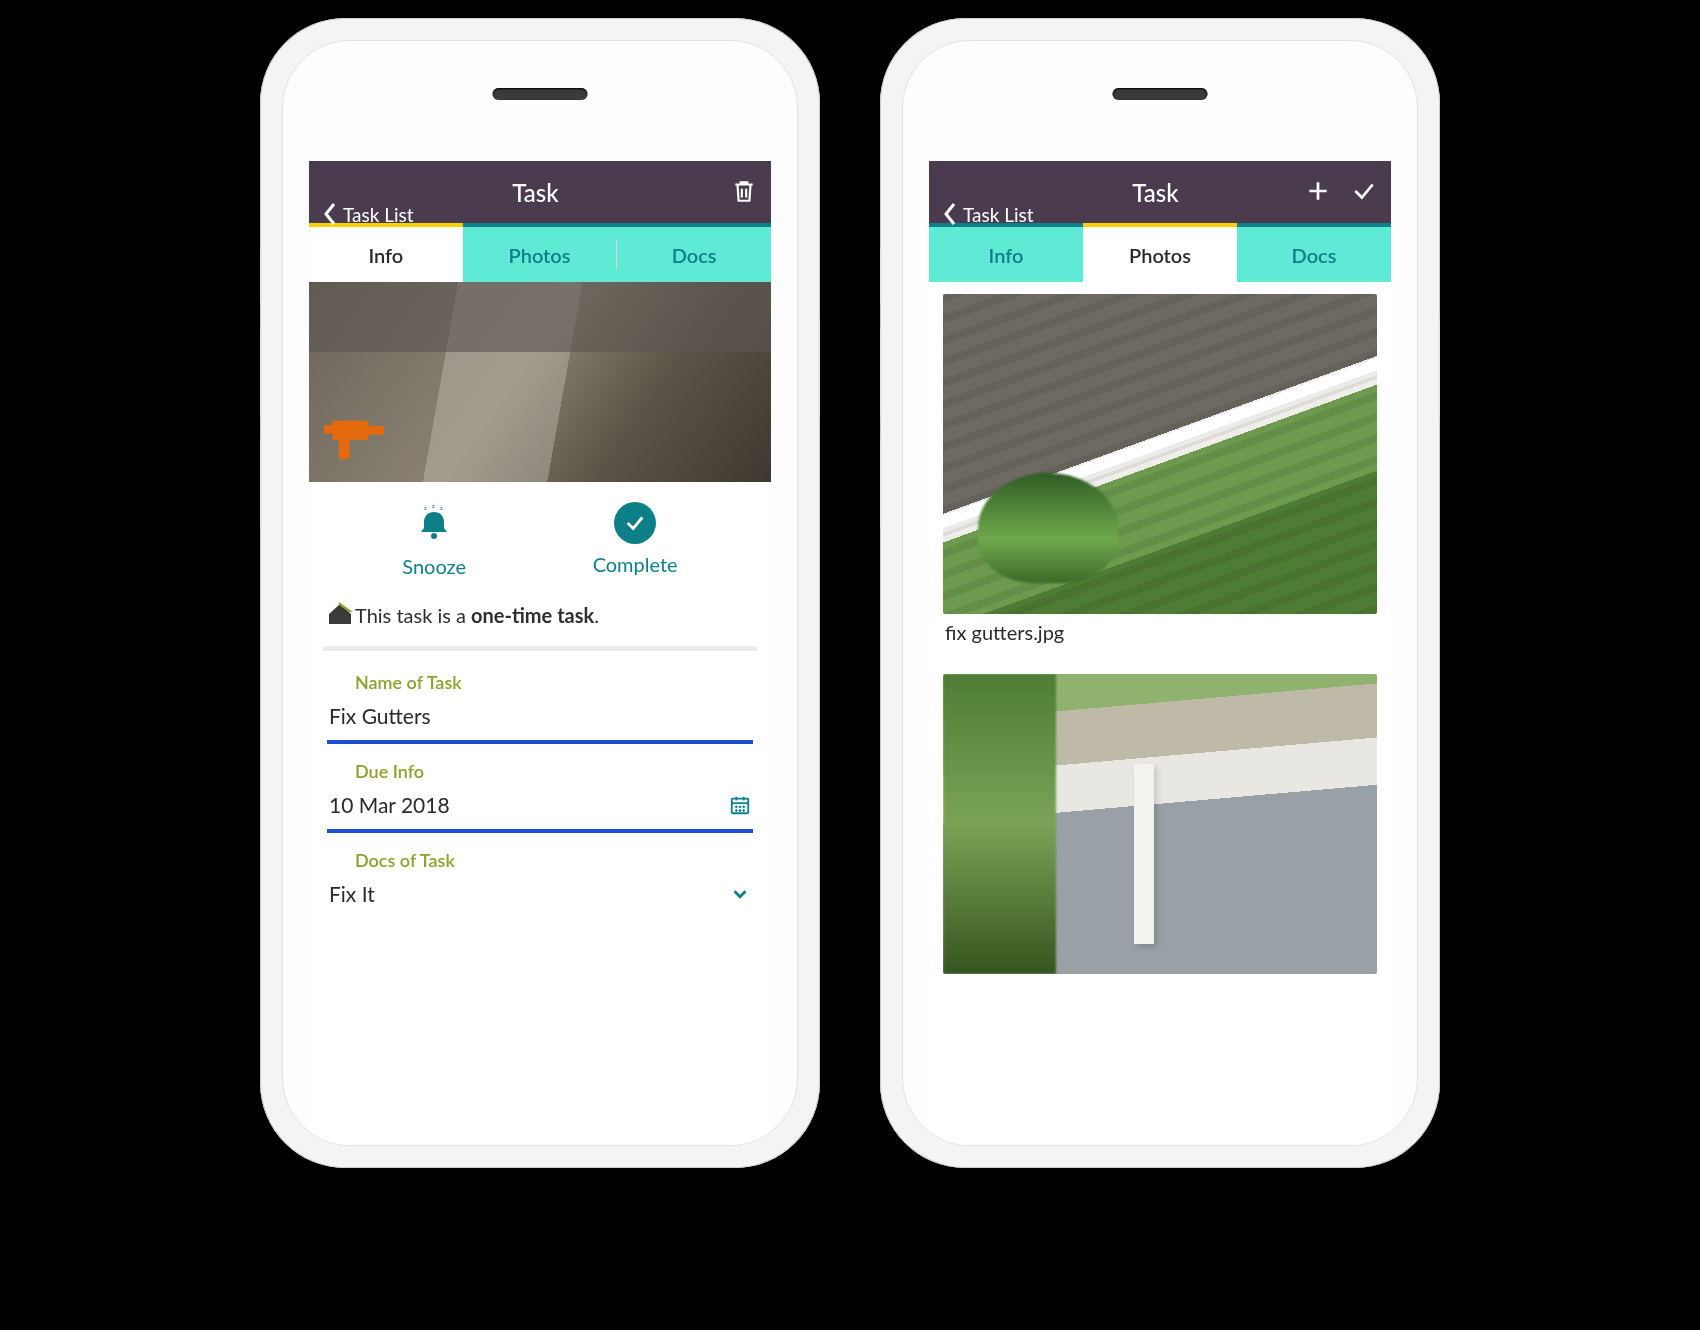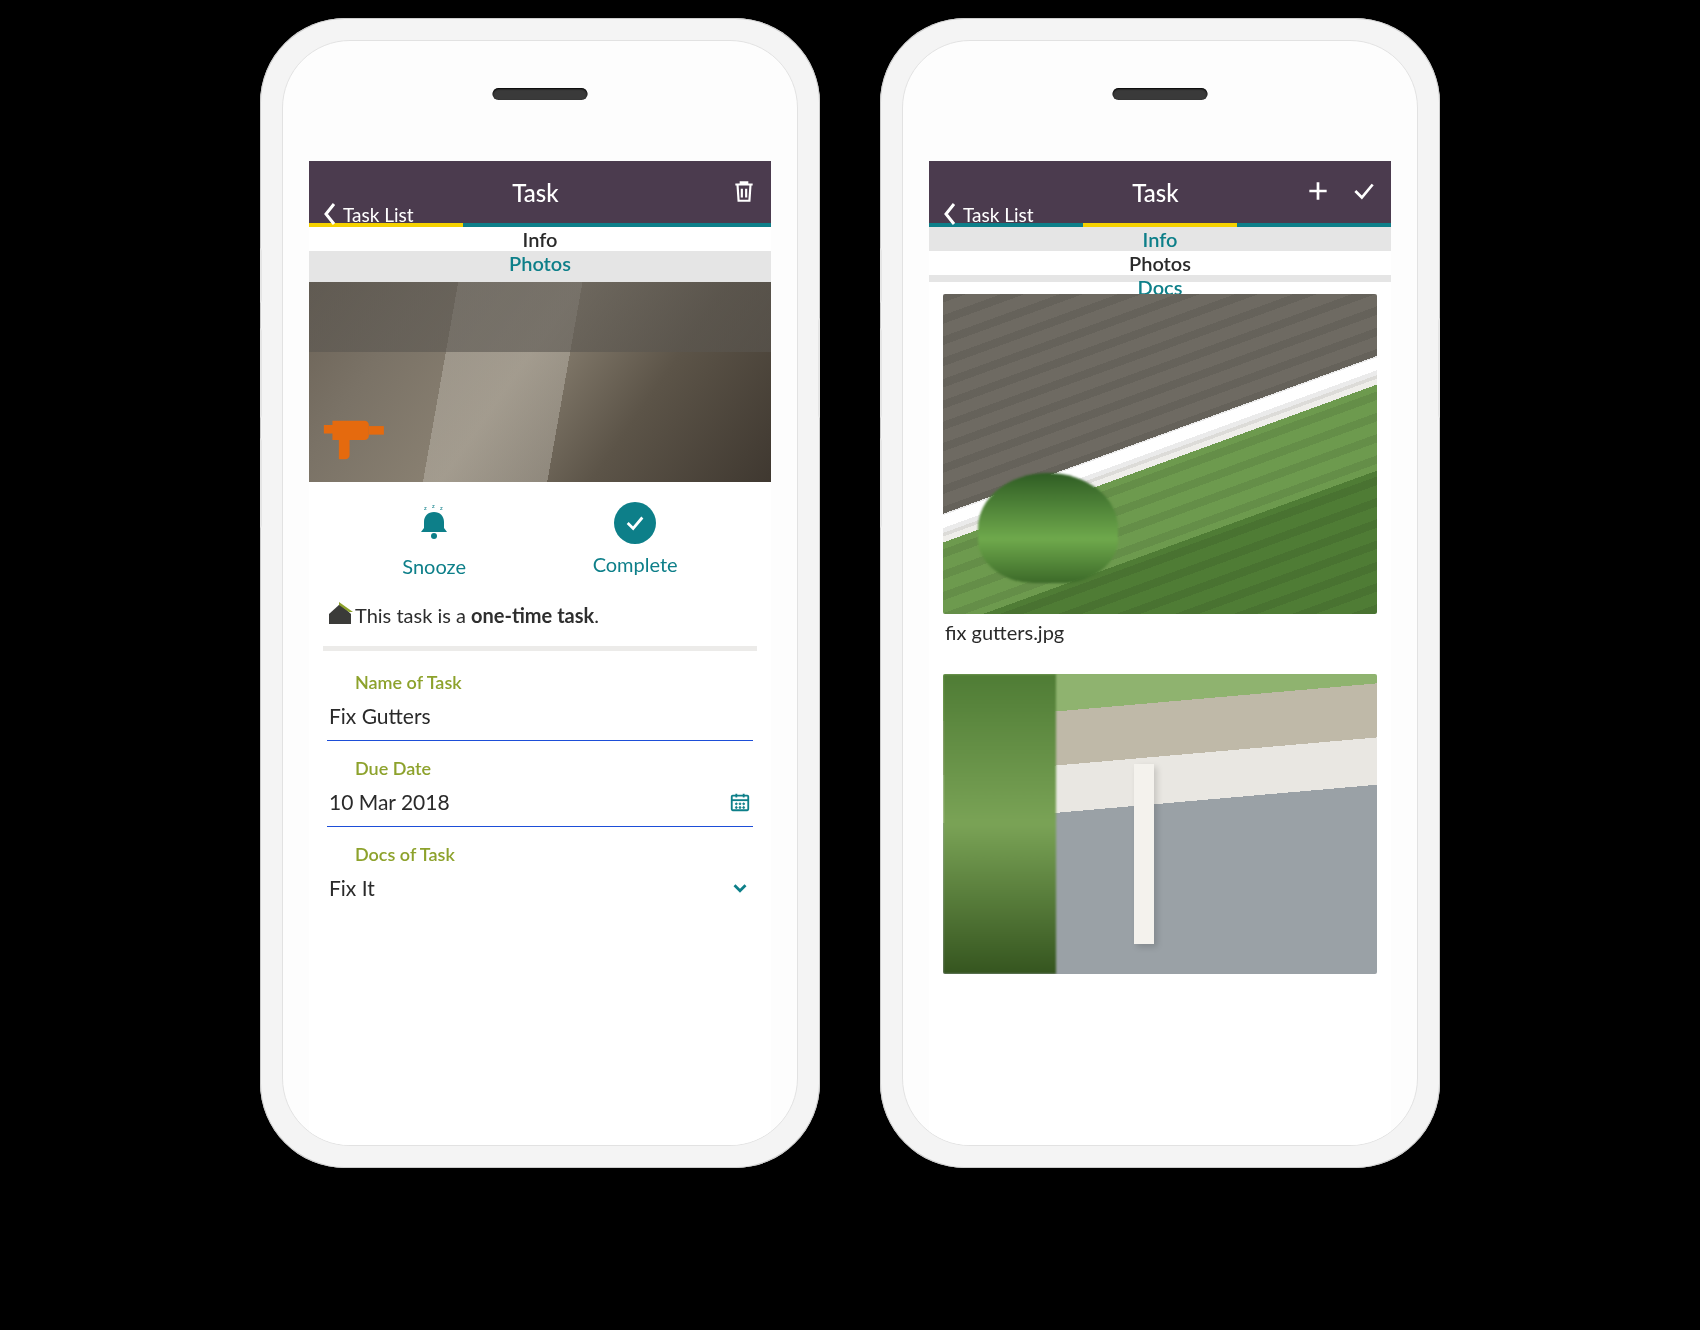--- a/index.html
+++ b/index.html
@@ -94,22 +94,21 @@
     display:flex;
   }
   .tab-underline .seg { flex:1; }
   .seg.yellow { background:#f5d200; }
   .seg.teal { background:#0d7f89; }
 
   
   .tabs {
     display:flex;
     height:55px;
-    background:#e5e5e5;
-    flex-direction:column;
+    background:#5eead4;
   }
   .tab {
     flex:1;
     display:flex;
     align-items:center;
     justify-content:center;
     font-size:20px;
     font-weight:600;
     color:#0d7f89;
     position:relative;
@@ -195,21 +194,21 @@
     margin-bottom:6px;
     margin-left:28px;
   }
   .field-value-row {
     display:flex;
     align-items:center;
     justify-content:space-between;
     font-size:21px;
     color:#2a2a2a;
     padding:4px 2px 12px;
-    border-bottom:1px solid #1d4ed8;
+    border-bottom:4px solid #1d4ed8;
   }
   .field-value-row svg { width:22px; height:22px; fill:#0d7f89; stroke:#0d7f89; }
   .noborder { border-bottom:none; }
 
   
   .photos-body {
     padding:12px 14px;
   }
   .photo-card { margin-bottom:30px; }
   .photo {
@@ -367,21 +366,21 @@
       <div class="hr"></div>
 
       <div class="field">
         <div class="field-label">Name of Task</div>
         <div class="field-value-row">
           <span>Fix Gutters</span>
         </div>
       </div>
 
       <div class="field">
-        <div class="field-label">Due Date</div>
+        <div class="field-label">Due Info</div>
         <div class="field-value-row">
           <span>10 Mar 2018</span>
           <svg viewBox="0 0 24 24">
             <rect x="3" y="5" width="18" height="16" rx="1" fill="none" stroke-width="2"></rect>
             <line x1="3" y1="10" x2="21" y2="10" stroke-width="2"></line>
             <line x1="8" y1="3" x2="8" y2="7" stroke-width="2"></line>
             <line x1="16" y1="3" x2="16" y2="7" stroke-width="2"></line>
             <circle cx="8" cy="14" r="1"></circle>
               <circle cx="12" cy="14" r="1"></circle>
               <circle cx="16" cy="14" r="1"></circle>

